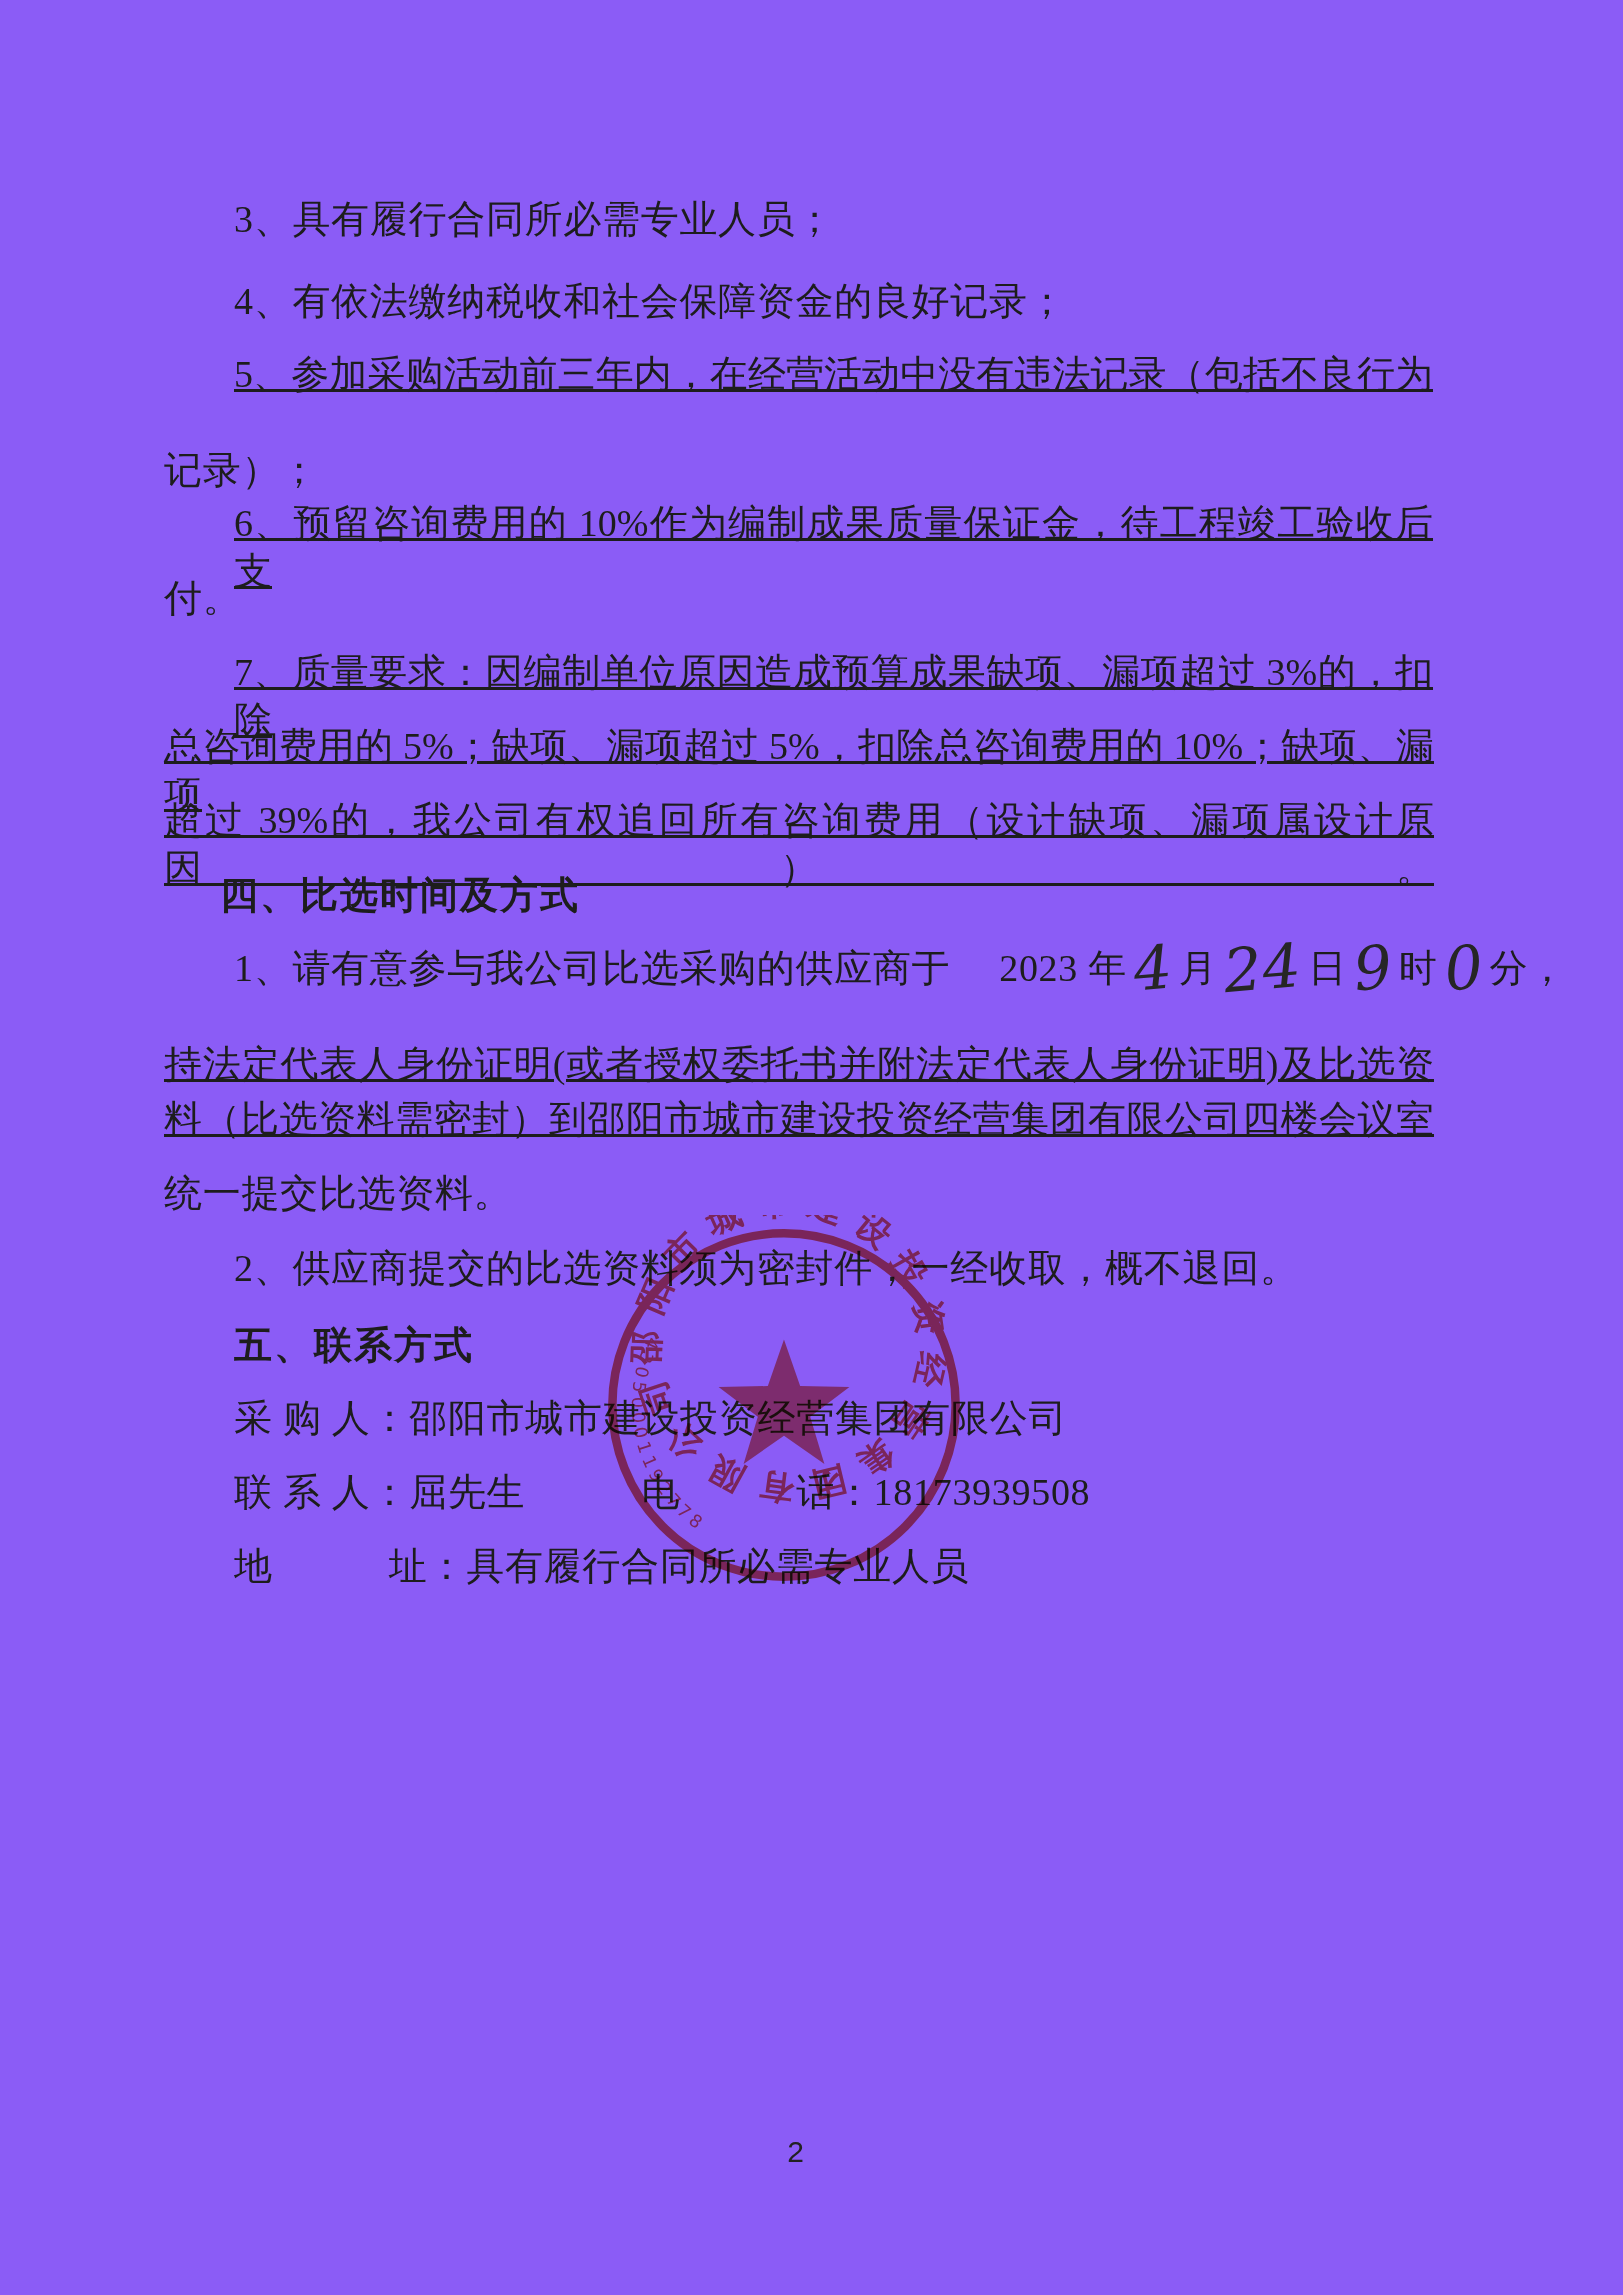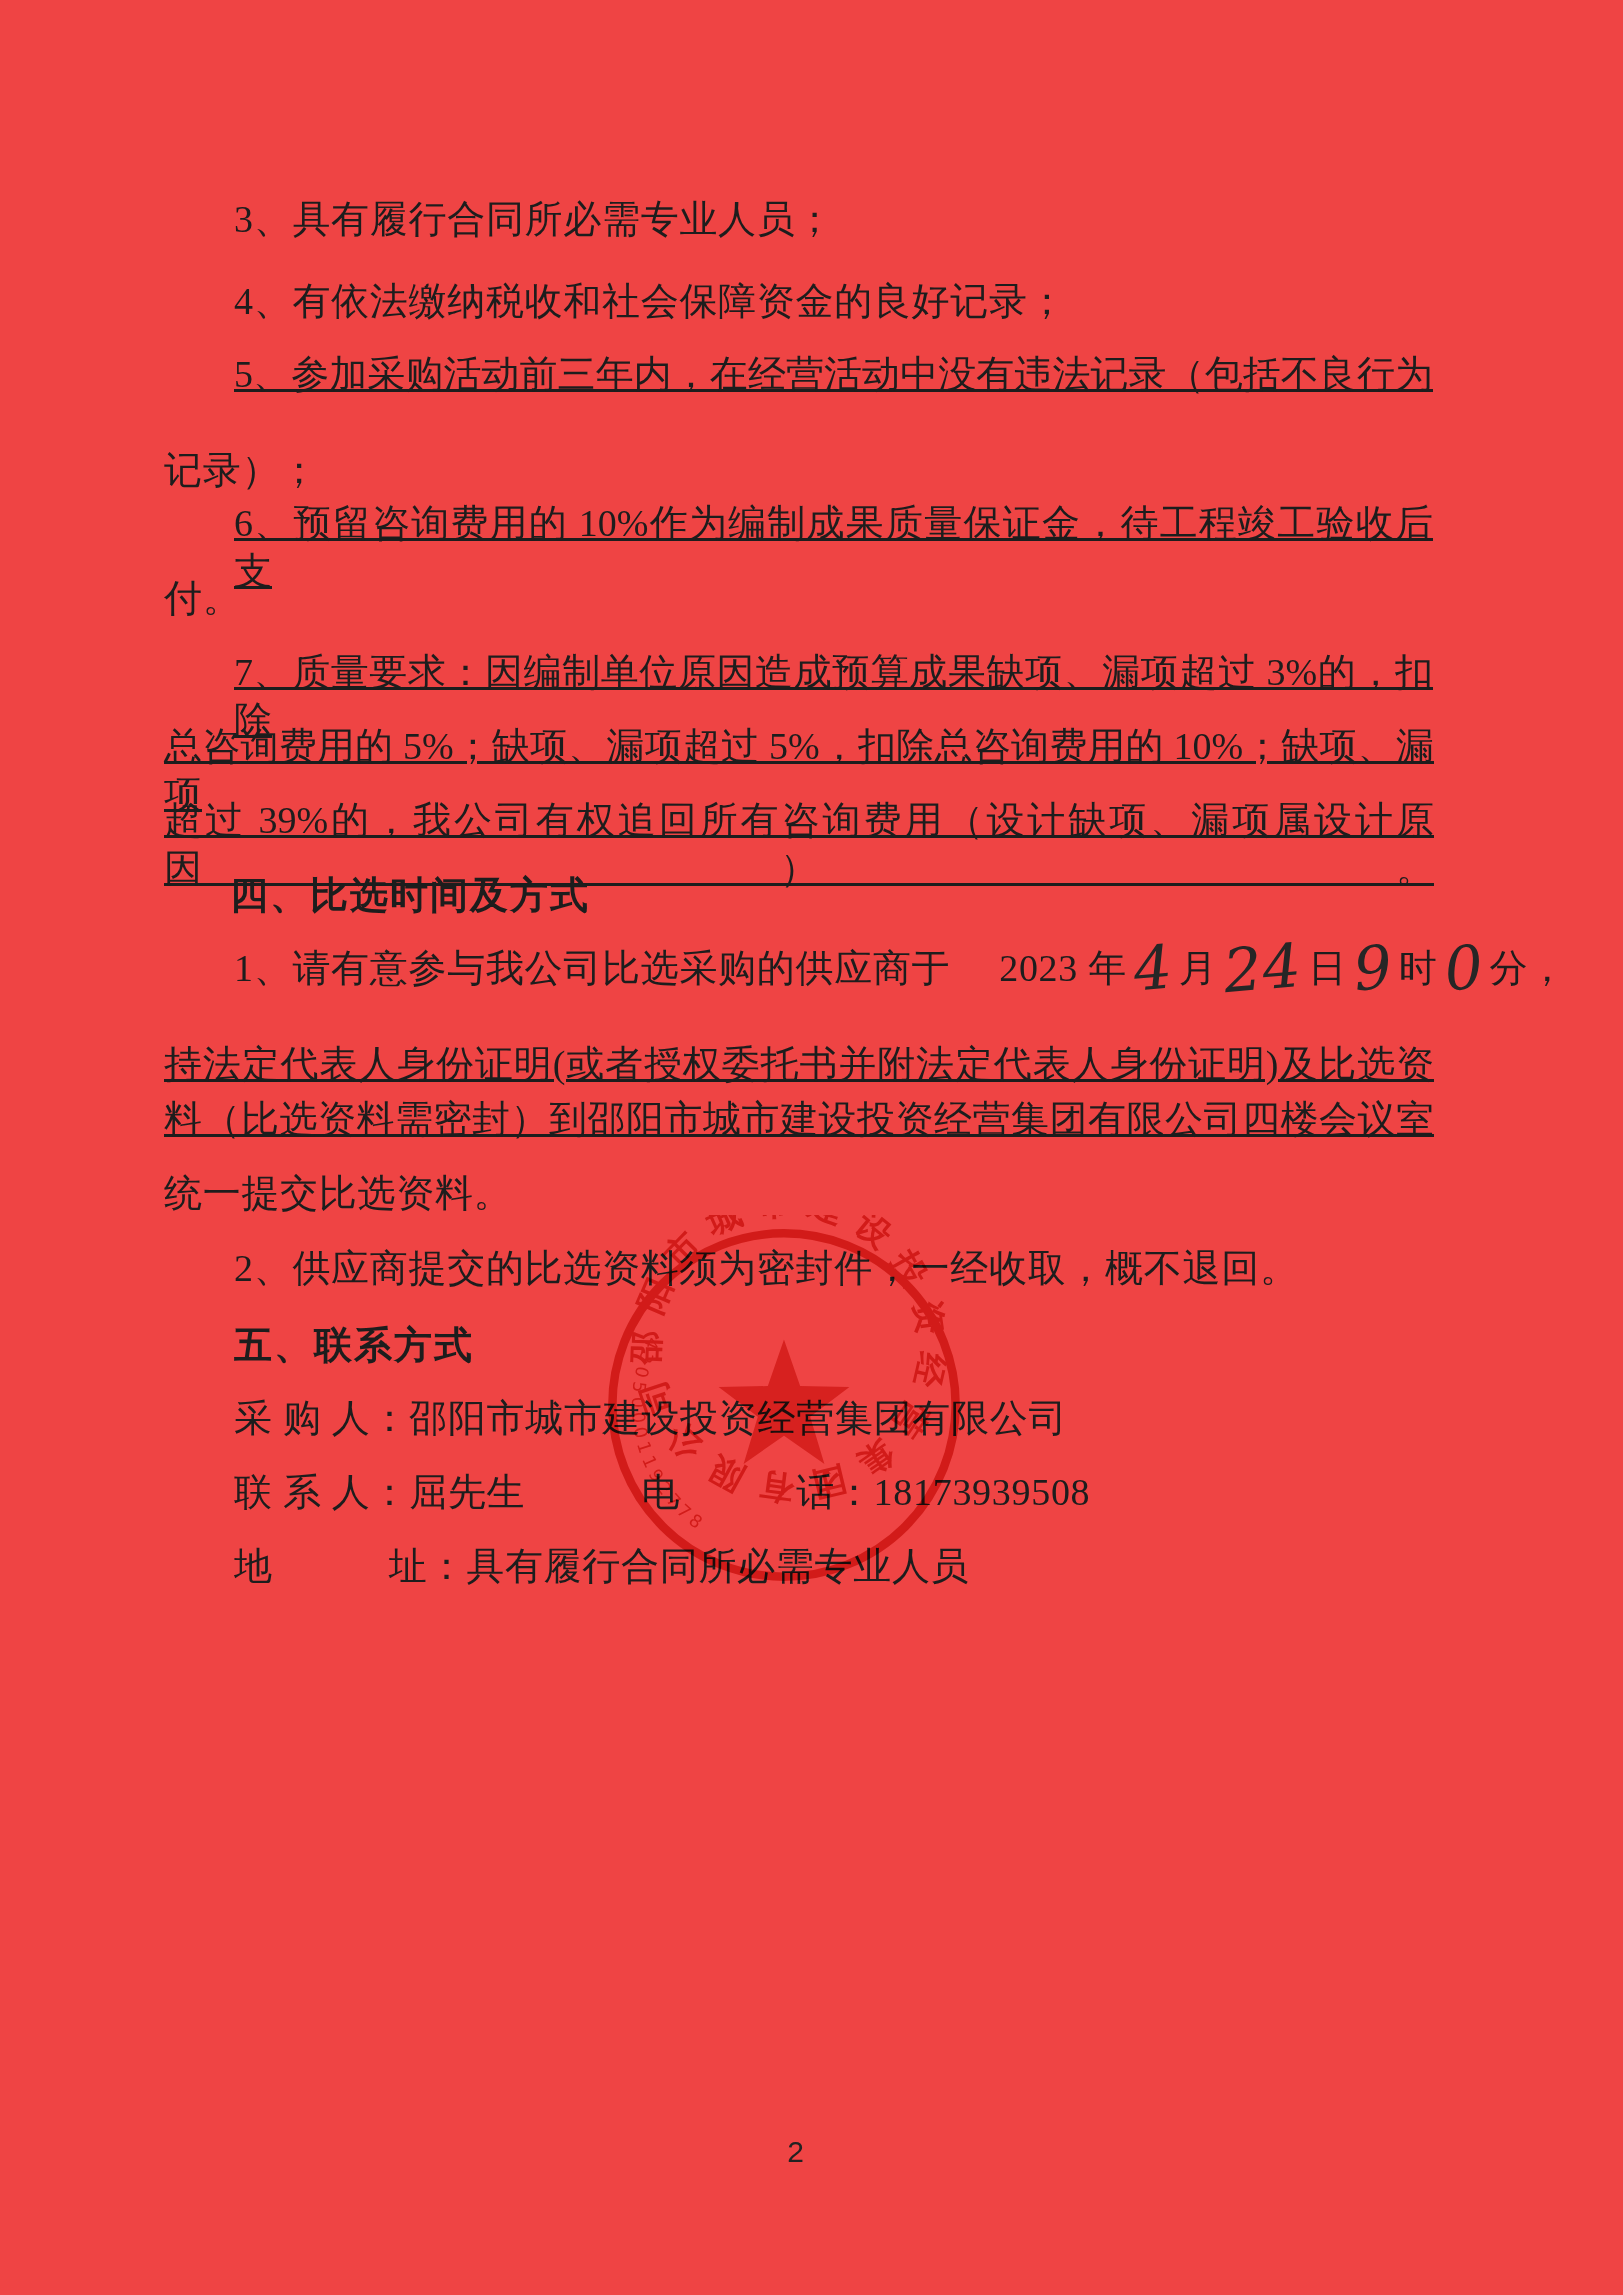--- a/index.html
+++ b/index.html
@@ -1,19 +1,19 @@
 <!DOCTYPE html>
 <html style="font-size:10.5px"><head>
 <meta charset="utf-8">
 <style>
   html,body{margin:0;padding:0;background:#9a9a9a;}
   .page{
     position:relative;
     width:1623px;height:2295px;
-    background:#ef4444;
+    background:#8b5cf6;
     font-family:"Liberation Serif",serif;
     color:#1d1d1d;
     overflow:hidden;
   }
   .text-layer{position:absolute;inset:0;}
   .line{
     position:absolute;
     font-size:38px;
     line-height:1.25;
     white-space:nowrap;
@@ -82,21 +82,21 @@
   <div class="text-layer" id="text-layer">
       <div class="line" style="top: 196px; left: 234px;"><span class="print">3、具有履行合同所必需专业人员；</span></div>
       <div class="line" style="top: 278px; left: 234px;"><span class="print">4、有依法缴纳税收和社会保障资金的良好记录；</span></div>
       <div class="line justify" style="top: 351px; left: 234px; width: 1199px;"><span class="print">5、参加采购活动前三年内，在经营活动中没有违法记录（包括不良行为</span></div>
       <div class="line" style="top: 447px; left: 164px; text-align: right;"><span class="print">记录）；</span></div>
       <div class="line justify" style="top: 500px; left: 234px; width: 1199px;"><span class="print">6、预留咨询费用的 10%作为编制成果质量保证金，待工程竣工验收后支</span></div>
       <div class="line" style="top: 575px; left: 164px;"><span class="print">付。</span></div>
       <div class="line justify" style="top: 649px; left: 234px; width: 1199px;"><span class="print">7、质量要求：因编制单位原因造成预算成果缺项、漏项超过 3%的，扣除</span></div>
       <div class="line justify" style="top: 723px; left: 164px; width: 1270px;"><span class="print">总咨询费用的 5%；缺项、漏项超过 5%，扣除总咨询费用的 10%；缺项、漏项</span></div>
       <div class="line justify" style="top: 797px; left: 164px; width: 1270px;"><span class="print">超过 39%的，我公司有权追回所有咨询费用（设计缺项、漏项属设计原因）。</span></div>
-      <div class="line bold" style="top: 872px; left: 230px;"><span class="print">四、比选时间及方式</span></div>
+      <div class="line bold" style="top: 872px; left: 220px;"><span class="print">四、比选时间及方式</span></div>
       <div class="line" style="top: 945px; left: 234px;"><span class="print">1、请有意参与我公司比选采购的供应商于　 2023 年</span><span class="hw">4</span><span class="print">月</span><span class="hw">24</span><span class="print">日</span><span class="hw">9</span><span class="print">时</span><span class="hw">0</span><span class="print">分，</span></div>
       <div class="line justify" style="top: 1021px; left: 164px; width: 1270px; margin-top: 20px;"><span class="print">持法定代表人身份证明(或者授权委托书并附法定代表人身份证明)及比选资</span></div>
       <div class="line" style="top: 1170px; left: 164px;"><span class="print">统一提交比选资料。</span></div>
       <div class="line justify" style="top: 1096px; left: 164px; width: 1270px;"><span class="print">料（比选资料需密封）到邵阳市城市建设投资经营集团有限公司四楼会议室</span></div>
       <div class="line" style="top: 1245px; left: 234px;"><span class="print">2、供应商提交的比选资料须为密封件，一经收取，概不退回。</span></div>
       <div class="line bold" style="top: 1322px; left: 234px;"><span class="print">五、联系方式</span></div>
       <div class="line" style="top: 1395px; left: 234px;"><span class="print">采 购 人：邵阳市城市建设投资经营集团有限公司</span></div>
       <div class="line" style="top: 1469px; left: 234px;"><span class="print">联 系 人：屈先生　　　电　　　话：18173939508</span></div>
       <div class="line" style="top: 1543px; left: 234px;"><span class="print">地　　　址：具有履行合同所必需专业人员</span></div>
     </div>

